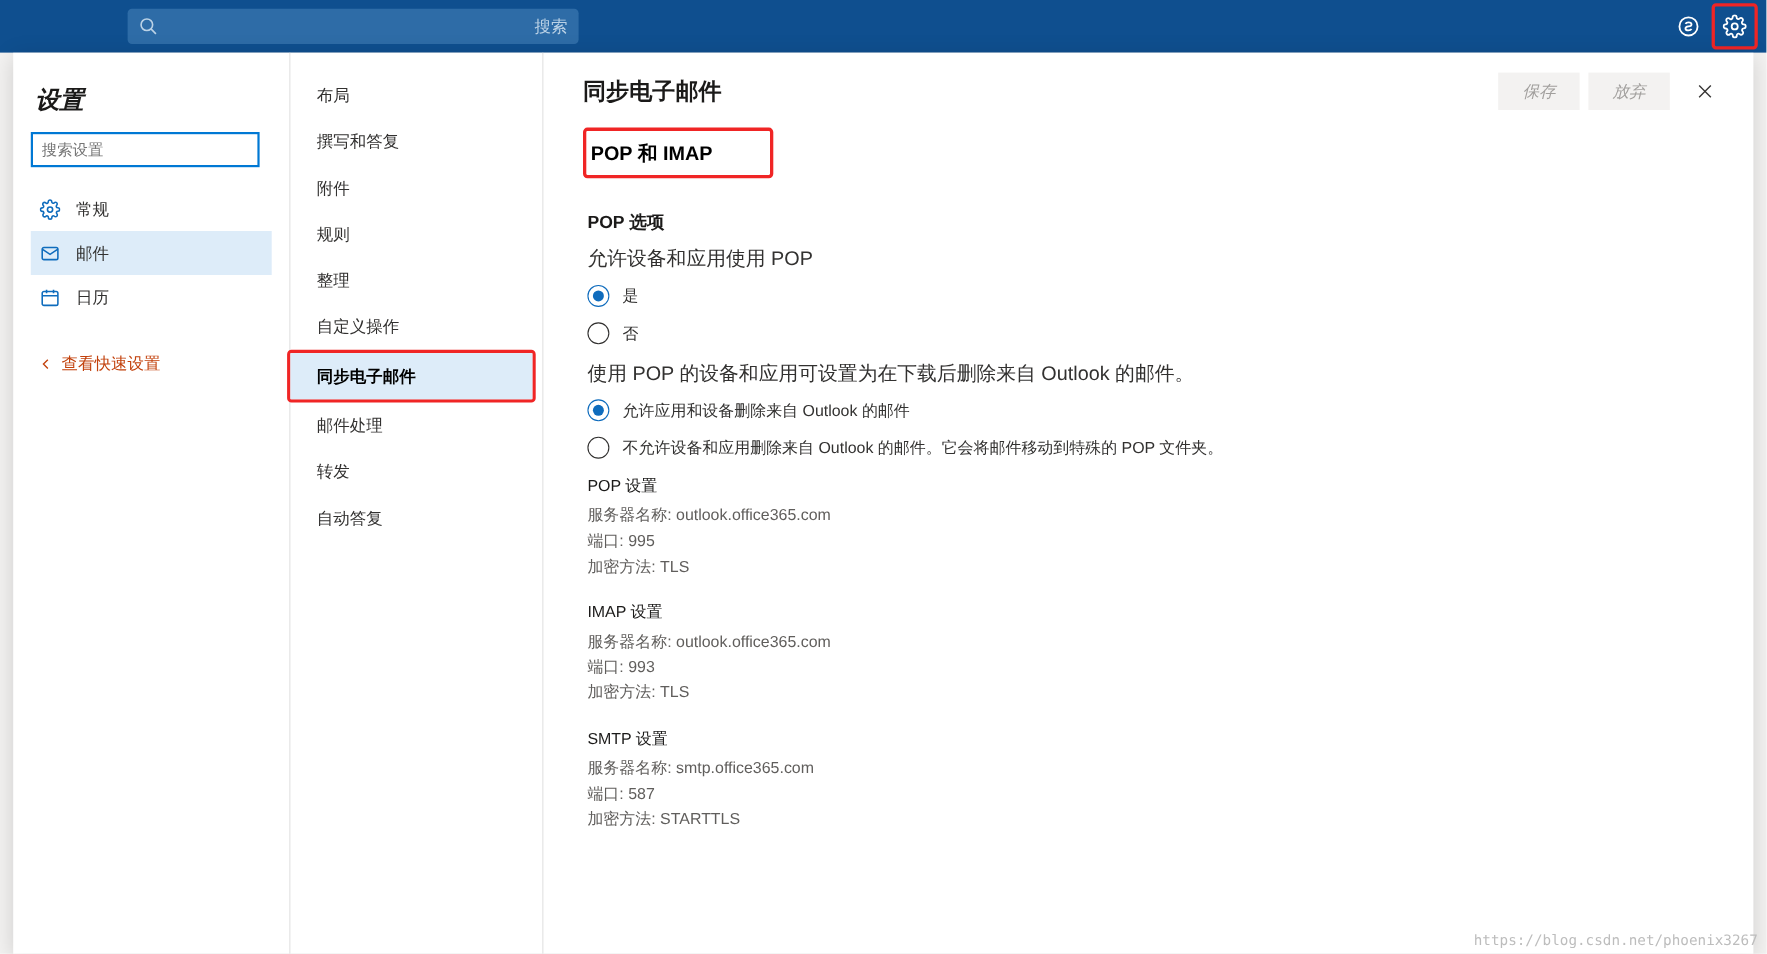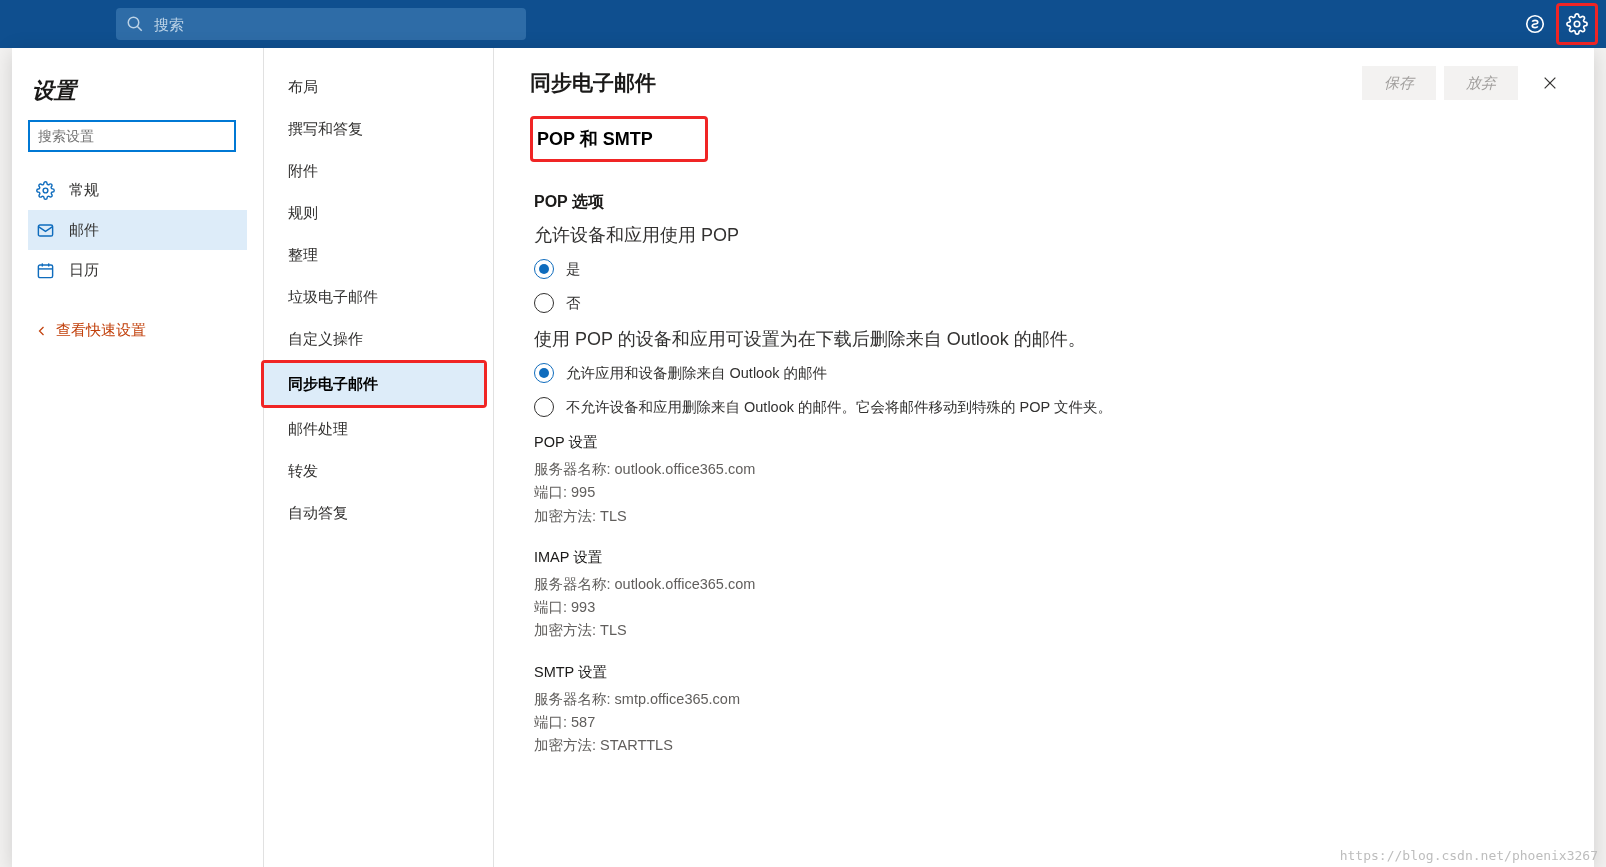--- a/index.html
+++ b/index.html
@@ -19,21 +19,21 @@
   background: #2E6CA7;
   border-radius: 4px;
   display: flex;
   align-items: center;
   padding: 0 10px;
   color: #BBD2E6;
 }
 .searchbox svg { margin-right: 10px; flex-shrink: 0; }
 .searchbox input {
   background: transparent; border: none; outline: none;
-  color: #bef264; font-size: 15px; width: 100%;
+  color: #bef264; font-size: 15px; width: 100%; text-align: right;
 }
 .searchbox input::placeholder { color: #BBD2E6; }
 .topbar-spacer { flex: 1; }
 .topbar-icon {
   width: 42px; height: 42px; display: flex;
   align-items: center; justify-content: center;
   color: #fff; cursor: pointer;
 }
 .topbar-icon.highlighted {
   border: 3px solid #F02525; border-radius: 4px;
@@ -221,23 +221,20 @@
         <span>撰写和答复</span>
       </div>
     <div class="sub-item">
         <span>附件</span>
       </div>
     <div class="sub-item">
         <span>规则</span>
       </div>
     <div class="sub-item">
         <span>整理</span>
-      </div>
-    <div class="sub-item">
-        <span>垃圾电子邮件</span>
       </div>
     <div class="sub-item">
         <span>自定义操作</span>
       </div>
     <div class="sub-highlight">
       <div class="sub-item active" style="margin:0">
           <span>同步电子邮件</span>
         </div>
     </div>
     <div class="sub-item">
@@ -259,21 +256,21 @@
       <button class="hdr-btn">放弃</button>
       <div class="close-btn">
         <svg width="16" height="16" viewBox="0 0 24 24" fill="none" stroke="currentColor" stroke-width="1.8">
             <line x1="4" y1="4" x2="20" y2="20"></line>
             <line x1="20" y1="4" x2="4" y2="20"></line>
           </svg>
       </div>
     </div>
 
     <div class="main-scroll">
-      <div class="section-head">POP 和 SMTP</div>
+      <div class="section-head">POP 和 IMAP</div>
 
       <div class="subhead">POP 选项</div>
       <div class="desc">允许设备和应用使用 POP</div>
 
       <label class="radio-row">
         <span class="radio checked"></span>
         <span>是</span>
       </label>
       <label class="radio-row">
         <span class="radio"></span>

